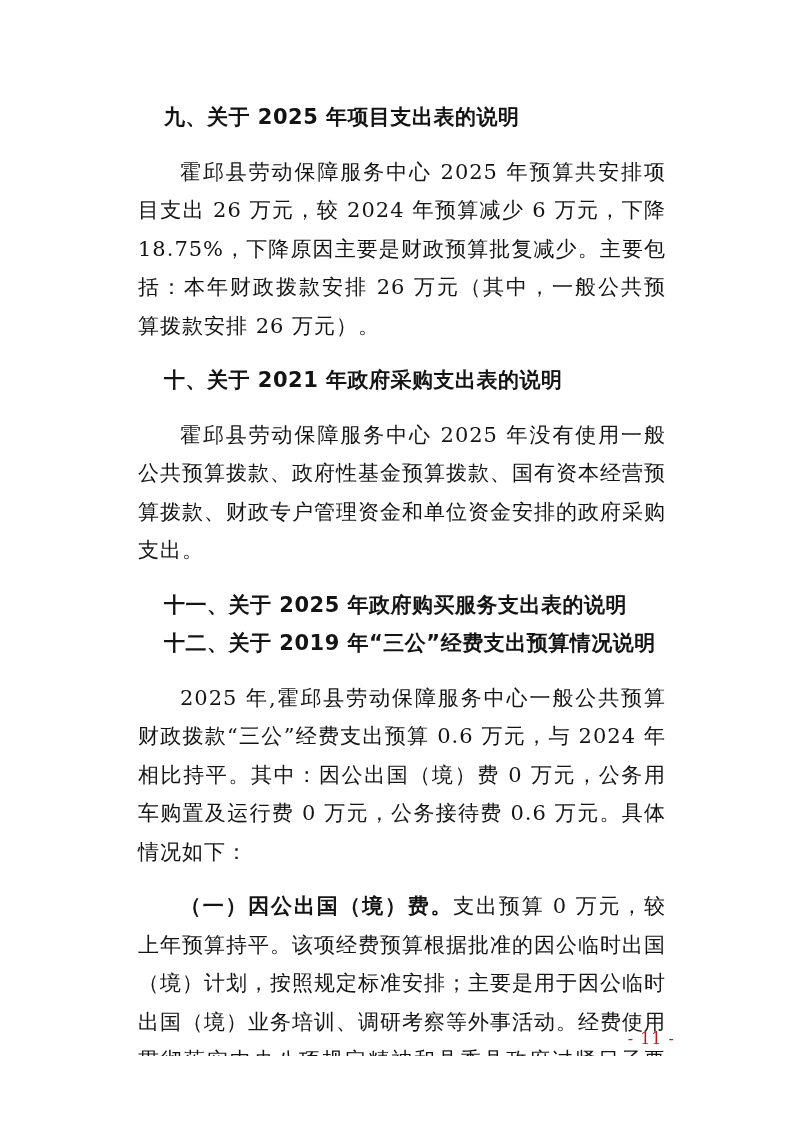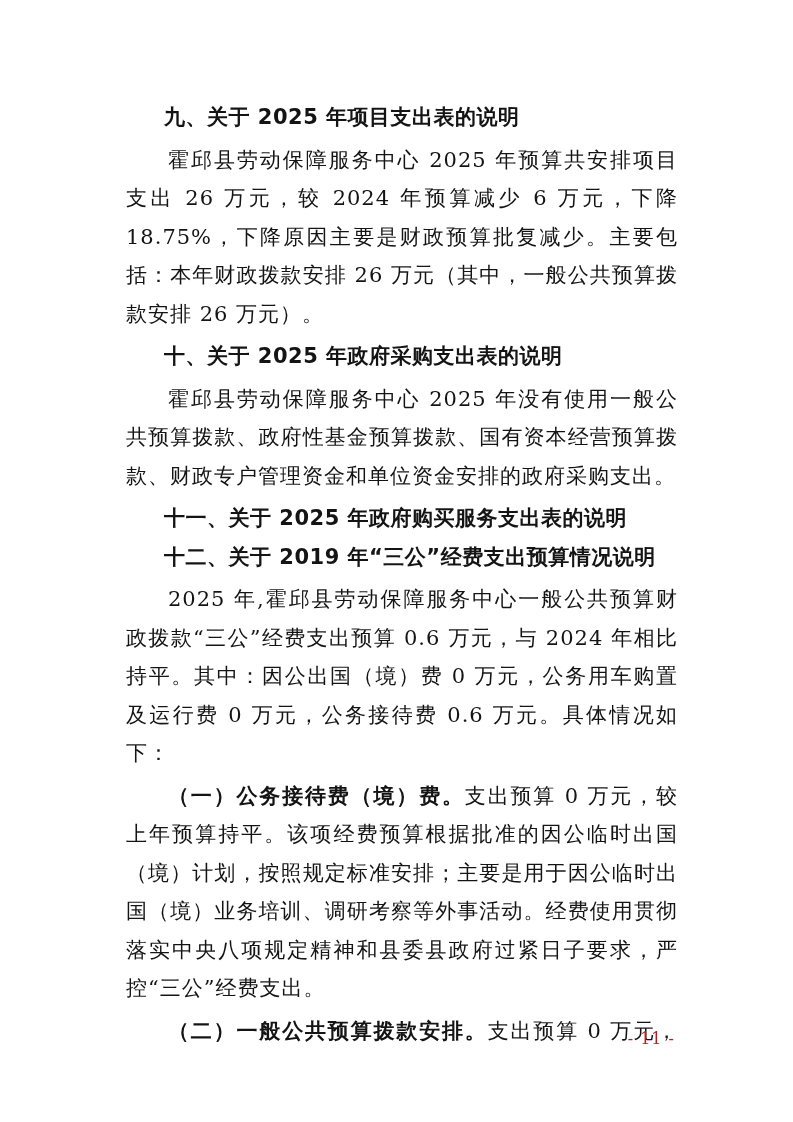--- a/index.html
+++ b/index.html
@@ -29,21 +29,21 @@
     letter-spacing: 0.5px;
     margin: 0;
     text-indent: 2em;
     white-space: nowrap;
   }
   .para {
     font-family: "DejaVu Serif", "Liberation Serif", serif;
     font-size: 21px;
     line-height: 38.5px;
     letter-spacing: 1px;
-    margin: 4px;
+    margin: 16px;
     text-indent: 2em;
     text-align: justify;
     text-justify: inter-character;
   }
   .para .lead {
     font-weight: bold;
   }
   .page-number {
     position: absolute;
     top: 1029px;
@@ -57,33 +57,33 @@
 </head>
 <body>
 
 <div class="page">
   <div class="content">
 
     <h2 class="heading">九、关于 2025 年项目支出表的说明</h2>
 
     <p class="para">霍邱县劳动保障服务中心 2025 年预算共安排项目支出 26 万元，较 2024 年预算减少 6 万元，下降 18.75%，下降原因主要是财政预算批复减少。主要包括：本年财政拨款安排 26 万元（其中，一般公共预算拨款安排 26 万元）。</p>
 
-    <h2 class="heading">十、关于 2025 年政府采购支出表的说明</h2>
+    <h2 class="heading">十、关于 2021 年政府采购支出表的说明</h2>
 
     <p class="para">霍邱县劳动保障服务中心 2025 年没有使用一般公共预算拨款、政府性基金预算拨款、国有资本经营预算拨款、财政专户管理资金和单位资金安排的政府采购支出。</p>
 
     <h2 class="heading">十一、关于 2025 年政府购买服务支出表的说明</h2>
 
 
     <h2 class="heading">十二、关于 2019 年“三公”经费支出预算情况说明</h2>
 
     <p class="para">2025 年,霍邱县劳动保障服务中心一般公共预算财政拨款“三公”经费支出预算 0.6 万元，与 2024 年相比持平。其中：因公出国（境）费 0 万元，公务用车购置及运行费 0 万元，公务接待费 0.6 万元。具体情况如下：</p>
 
     <p class="para">
-      <strong class="lead">（一）公务接待费（境）费。</strong><span>支出预算 0 万元，较上年预算持平。该项经费预算根据批准的因公临时出国（境）计划，按照规定标准安排；主要是用于因公临时出国（境）业务培训、调研考察等外事活动。经费使用贯彻落实中央八项规定精神和县委县政府过紧日子要求，严控“三公”经费支出。</span>
+      <strong class="lead">（一）因公出国（境）费。</strong><span>支出预算 0 万元，较上年预算持平。该项经费预算根据批准的因公临时出国（境）计划，按照规定标准安排；主要是用于因公临时出国（境）业务培训、调研考察等外事活动。经费使用贯彻落实中央八项规定精神和县委县政府过紧日子要求，严控“三公”经费支出。</span>
     </p>
 
     <p class="para">
       <strong class="lead">（二）一般公共预算拨款安排。</strong><span>支出预算 0 万元，与</span>
     </p>
 
   </div>
 
   <div class="page-number">- 11 -</div>
 </div>

